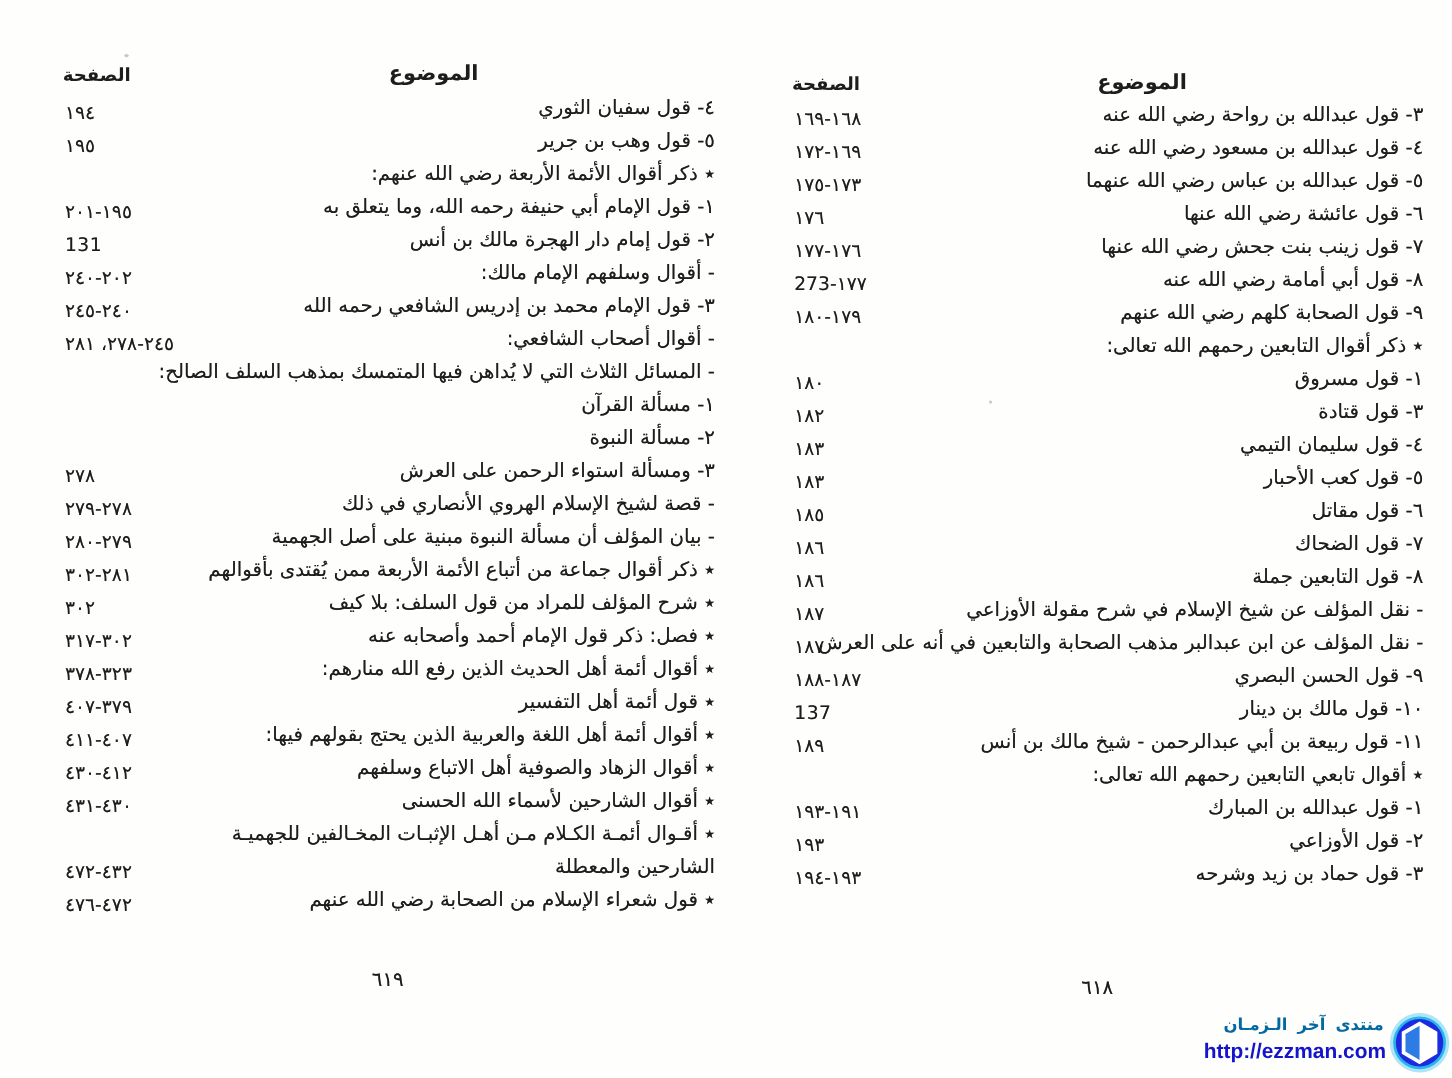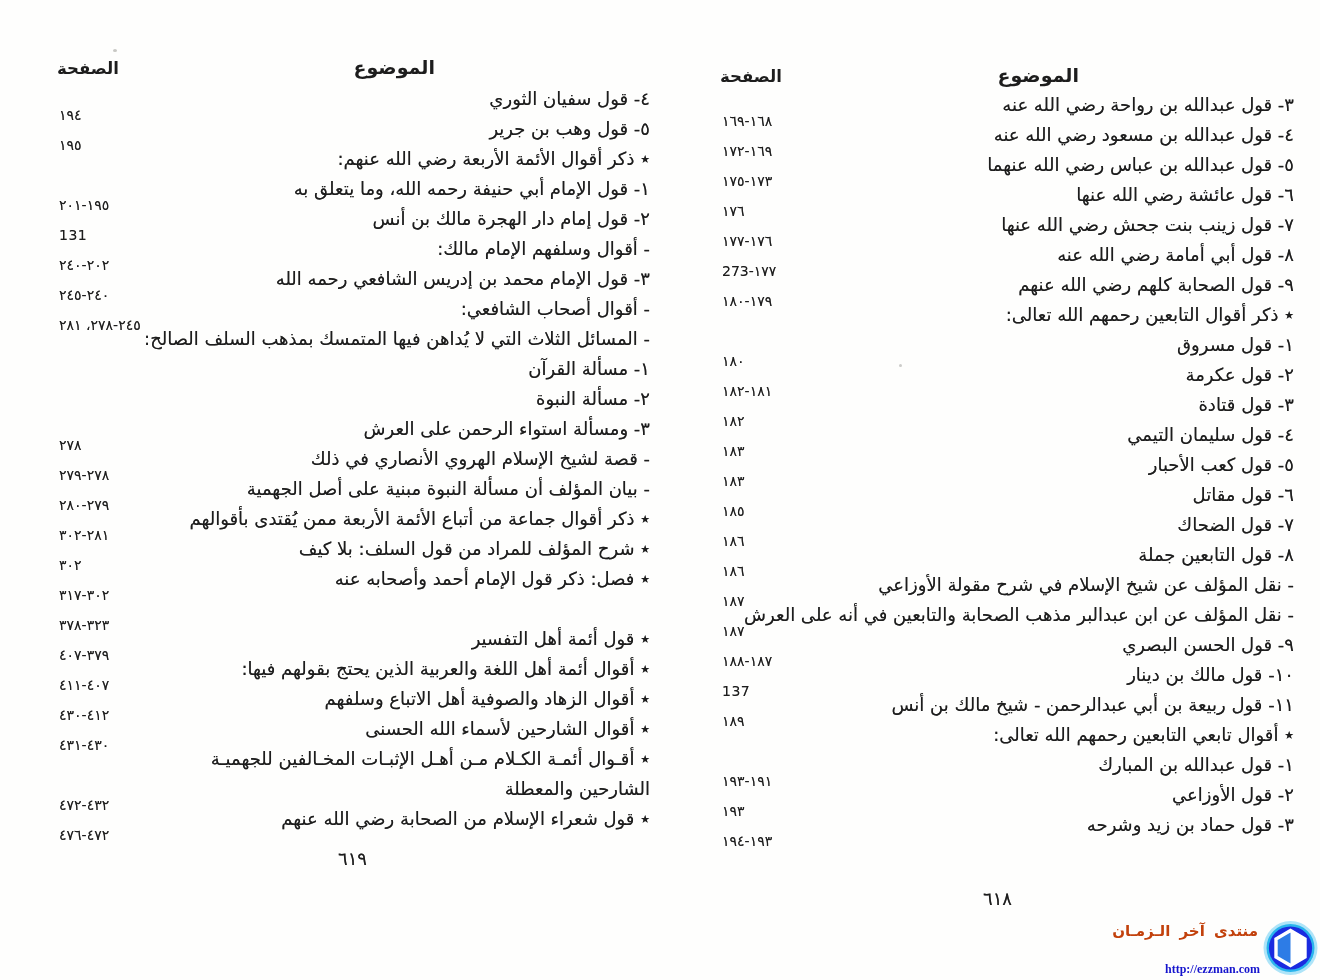--- a/index.html
+++ b/index.html
@@ -31,50 +31,50 @@
   .page-left  .rows{top:84px;}
   .page-right .rows{top:90px;}
 
   .row{position:relative;height:30px;}
   .row .topic{
     position:absolute;right:0;top:0;line-height:30px;
     font-size:18px;direction:rtl;white-space:nowrap;
     text-shadow:0 0 .5px rgba(20,20,20,.6);
   }
   .row .num{
-    position:absolute;left:4px;top:16px;line-height:30px;
-    font-size:14px;direction:rtl;white-space:nowrap;
+    position:absolute;left:4px;top:4px;line-height:30px;
+    font-size:17px;direction:rtl;white-space:nowrap;
     letter-spacing:.5px;
     text-shadow:0 0 .4px rgba(20,20,20,.55);
     text-align:right;
   }
 
   .folio{
     position:absolute;font-size:18px;letter-spacing:1px;direction:rtl;
     text-shadow:0 0 .5px rgba(20,20,20,.6);
   }
-  .page-left  .folio{left:283px;top:848px;text-align:center;}
+  .page-left  .folio{left:283px;top:880px;text-align:center;}
   .page-right .folio{left:265px;top:888px;}
 
   
   .speck{position:absolute;background:#9a9a96;border-radius:50%;}
   .speck-1{left:113px;top:49px;width:4px;height:3px;opacity:.55;}
   .speck-2{left:899px;top:364px;width:3px;height:3px;opacity:.5;}
 
   
   .watermark{position:absolute;right:0;bottom:0;height:60px;width:260px;}
   .wm-name{
     position:absolute;right:62px;top:2px;
     font-size:15px;font-weight:700;direction:rtl;white-space:nowrap;
     word-spacing:4px;
   }
   .wm-url{
     position:absolute;right:60px;top:26px;
-    font-family:Liberation Serif, serif;
-    font-size:12px;font-weight:700;white-space:nowrap;margin-top:16px;
+    font-family:Liberation Sans, sans-serif;
+    font-size:19px;font-weight:700;white-space:nowrap;
   }
   .wm-logo{position:absolute;right:1px;top:0;width:57px;height:56px;}
 </style>
 </head>
 <body>
 
 <div class="scan">
 
   <section class="page page-left">
     <span class="head-subject">الموضوع</span>
@@ -162,20 +162,21 @@
           <span class="topic">٭ شرح المؤلف للمراد من قول السلف: بلا كيف</span>
         </div>
 
         <div class="row">
           <span class="num">٣٠٢-٣١٧</span>
           <span class="topic">٭ فصل: ذكر قول الإمام أحمد وأصحابه عنه</span>
         </div>
 
         <div class="row">
           <span class="num">٣٢٣-٣٧٨</span>
+          <span class="topic">٭ أقوال أئمة أهل الحديث الذين رفع الله منارهم:</span>
         </div>
 
         <div class="row">
           <span class="num">٣٧٩-٤٠٧</span>
           <span class="topic">٭ قول أئمة أهل التفسير</span>
         </div>
 
         <div class="row">
           <span class="num">٤٠٧-٤١١</span>
           <span class="topic">٭ أقوال أئمة أهل اللغة والعربية الذين يحتج بقولهم فيها:</span>
@@ -254,24 +255,20 @@
         <div class="row">
           <span class="num"></span>
           <span class="topic">٭ ذكر أقوال التابعين رحمهم الله تعالى:</span>
         </div>
 
         <div class="row">
           <span class="num">١٨٠</span>
           <span class="topic">١- قول مسروق</span>
         </div>
 
-        <div class="row">
-          <span class="num">١٨١-١٨٢</span>
-          <span class="topic">٢- قول عكرمة</span>
-        </div>
 
         <div class="row">
           <span class="num">١٨٢</span>
           <span class="topic">٣- قول قتادة</span>
         </div>
 
         <div class="row">
           <span class="num">١٨٣</span>
           <span class="topic">٤- قول سليمان التيمي</span>
         </div>
@@ -343,21 +340,21 @@
         </div>
       </div>
 
     <div class="folio">٦١٨</div>
   </section>
 
   <span class="speck speck-1"></span>
   <span class="speck speck-2"></span>
 
   <div class="watermark">
-    <span class="wm-name" style="color: #c2410c;">منتدى آخر الـزمـان</span>
+    <span class="wm-name" style="color: #0369a1;">منتدى آخر الـزمـان</span>
     <span class="wm-url" style="color: rgb(21, 20, 205);">http://ezzman.com</span>
     <svg class="wm-logo" viewBox="0 0 57 56" aria-hidden="true">
       <circle cx="28.5" cy="28" r="27" fill="#aee4f8"></circle>
       <circle cx="28.5" cy="28" r="24" fill="#2ab4ec"></circle>
       <circle cx="28.5" cy="28" r="21.6" fill="#1b2be0"></circle>
       <defs>
         <clipPath id="hexclip">
           <polygon points="28.5,10.5 43,19 43,37 28.5,45.5 14,37 14,19"></polygon>
         </clipPath>
       </defs>

